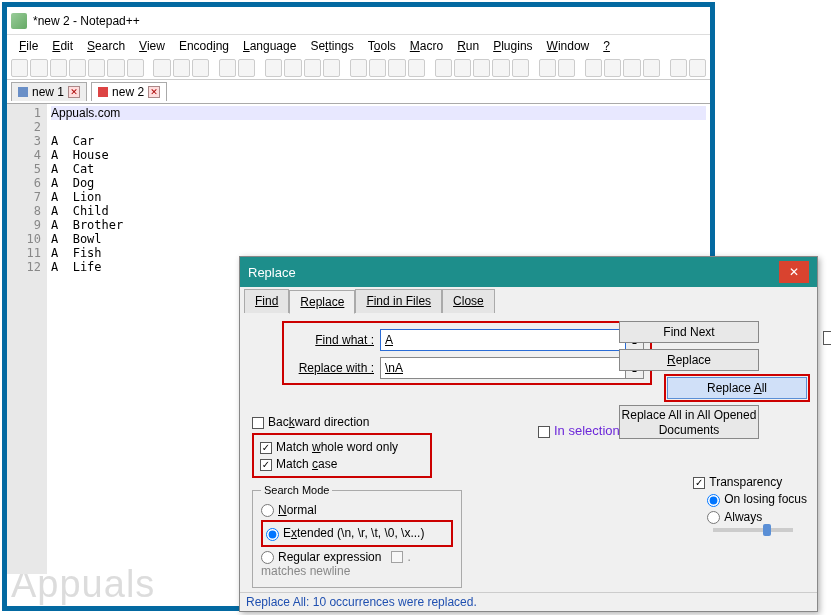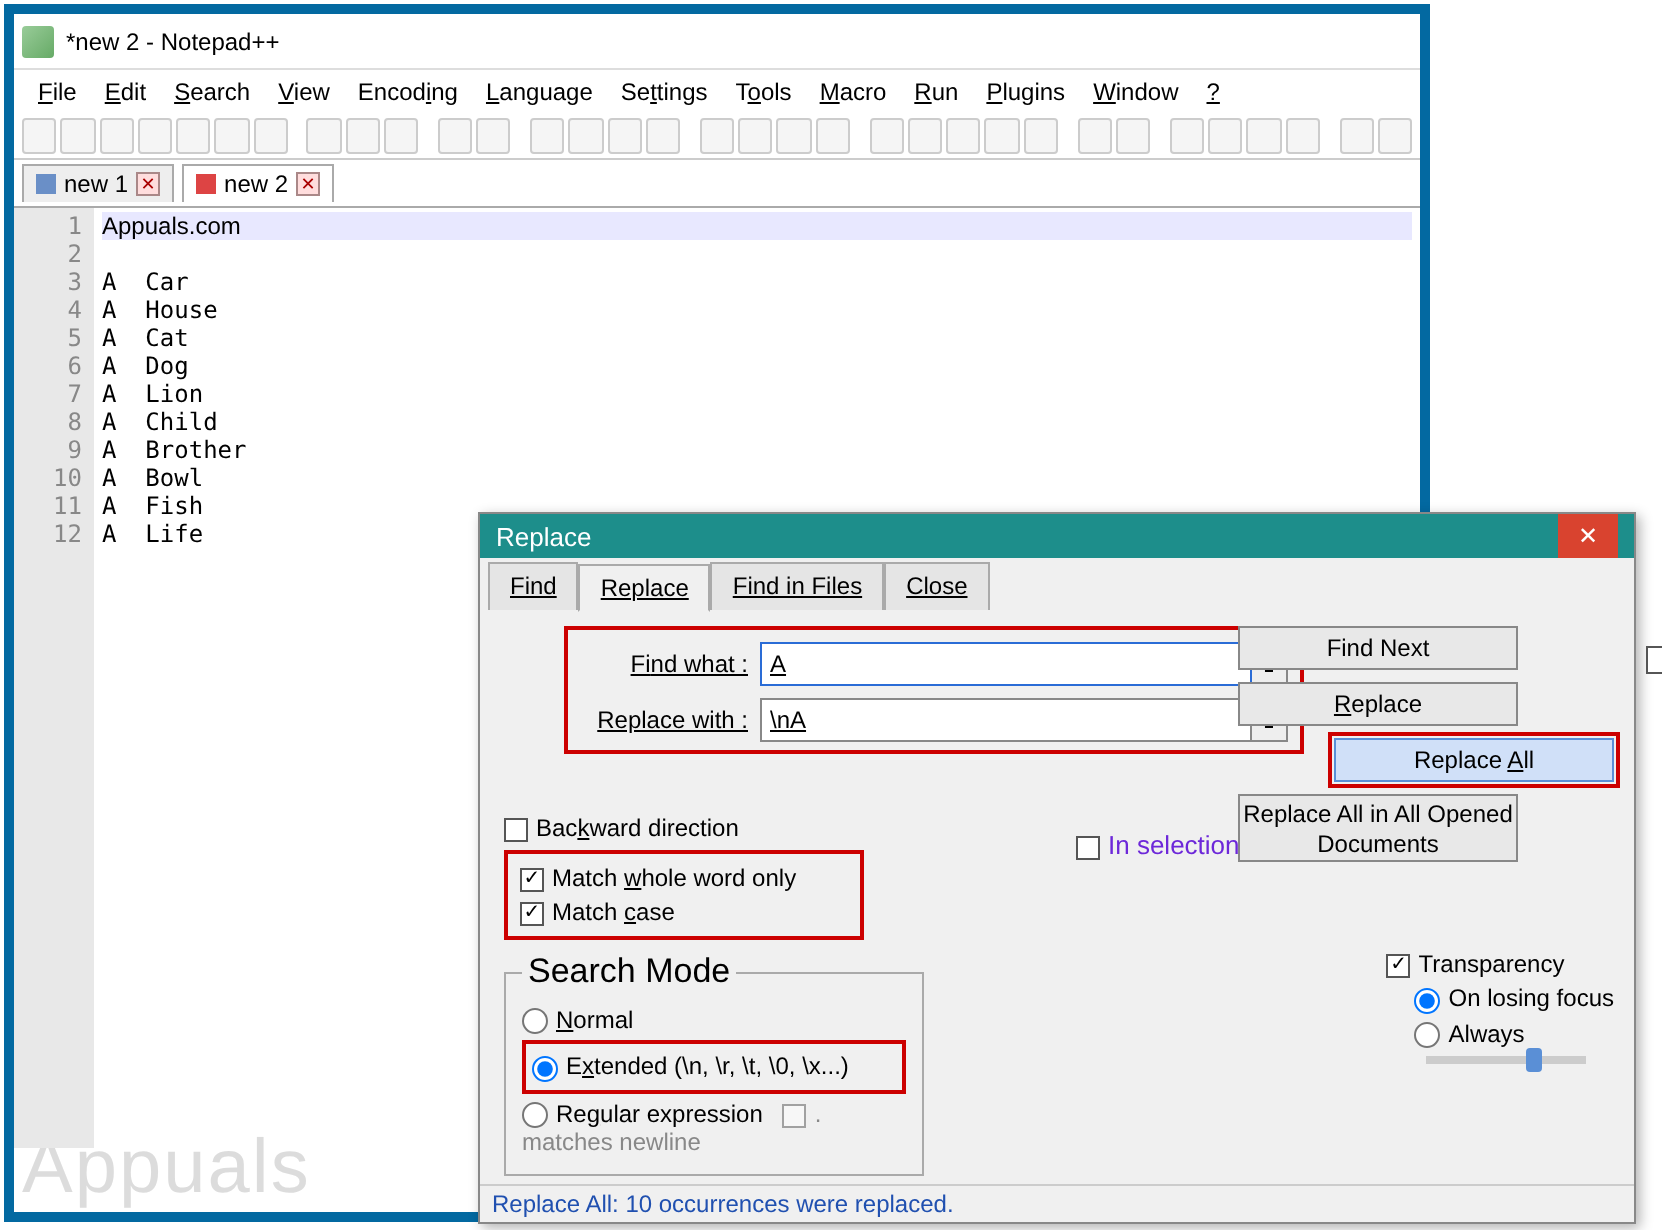--- a/index.html
+++ b/index.html
@@ -50,21 +50,21 @@
 .btn { display:block; width:140px; height:22px; line-height:20px; text-align:center; border:1px solid #888; background:#e8e8e8; margin-bottom:6px; font-size:12px; }
 .btn.hl { outline:2px solid #c00; outline-offset:1px; }
 .btn.sel { background:#d0e0f8; border:1px solid #5a8fd6;margin-left:48px; }
 .btns { position:absolute; top:8px; right:10px; }
 
 .chk, .rad { margin-right:4px; vertical-align:middle; }
 .opt-row { margin:3px 0; font-size:12px; }
 .opts-box { border:2px solid #c00; padding:2px 6px; width:180px; margin-top:4px; }
 
 fieldset { border:1px solid #aaa; padding:4px 8px 6px 8px; margin-top:6px; width:210px; }
-legend { font-size:17px; padding:0 3px; }
+legend { font-size:11px; padding:0 3px; }
 .ext-box { border:2px solid #c00; padding:1px 3px; margin:1px 0; }
 
 .right-opts { position:absolute; right:10px; bottom:60px; font-size:12px; }
 .slider { width:80px; height:4px; background:#ccc; margin:4px 0 0 20px; position:relative; }
 .slider::after { content:''; position:absolute; top:-4px; left:50px; width:8px; height:12px; background:#5a8fd6; border-radius:2px; }
 
 .chkbox { display:inline-block; width:12px; height:12px; border:1px solid #555; background:#fff; vertical-align:middle; margin-right:4px; text-align:center; line-height:10px; font-size:10px; color:#000; }
 
 .status { color:#2050b0; font-size:12px; padding:2px 6px; border-top:1px solid #ccc; }
 

